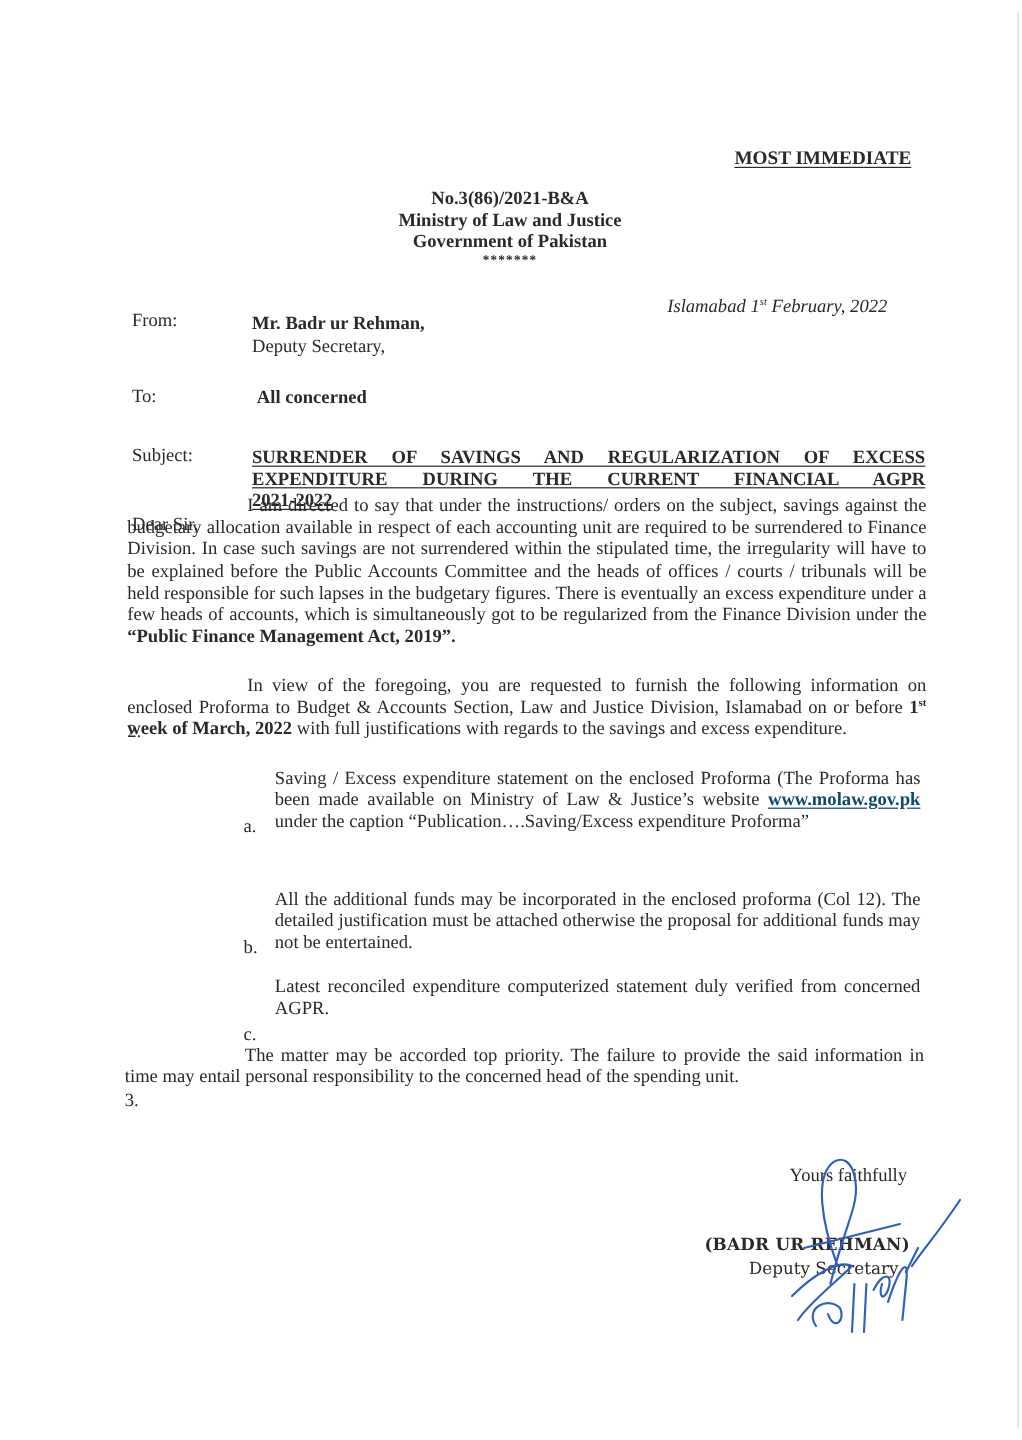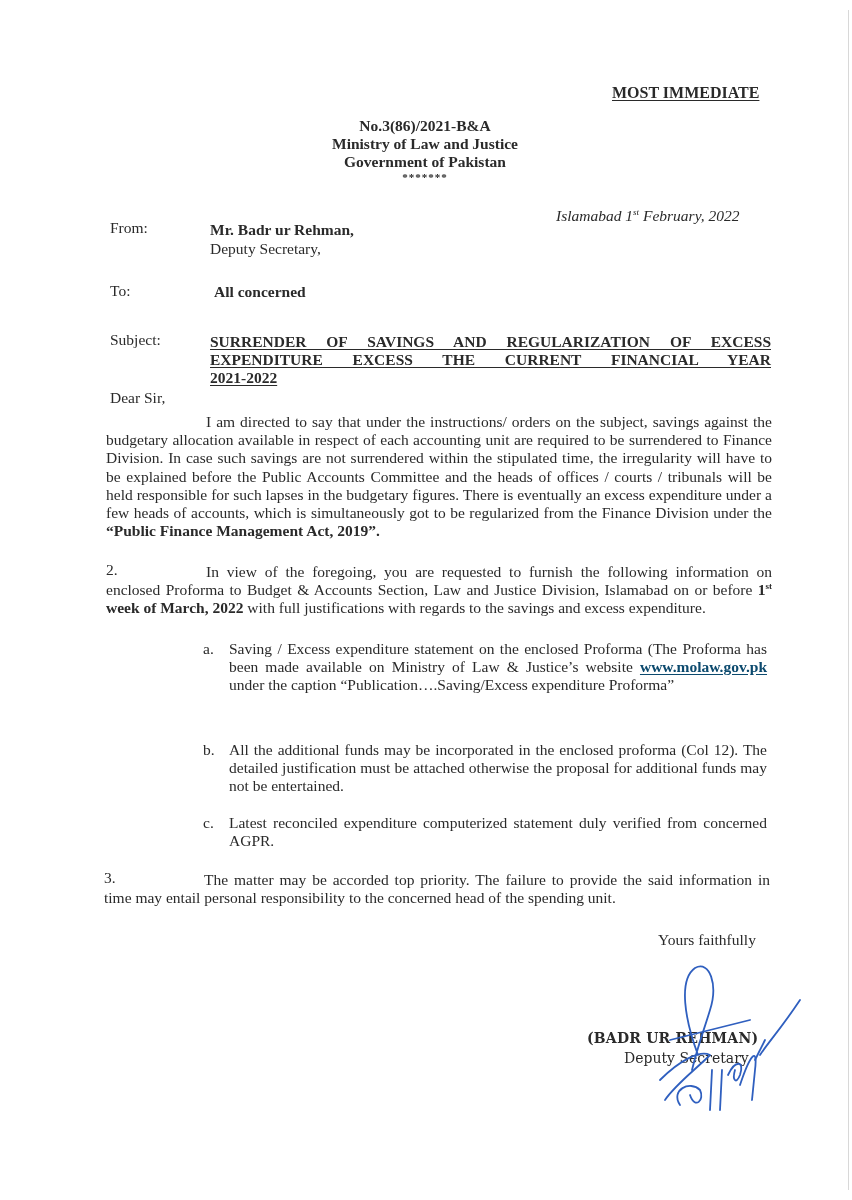--- a/index.html
+++ b/index.html
@@ -1,21 +1,21 @@
 <!DOCTYPE html>
 <html><head>
 <meta charset="utf-8">
 <style>
   html, body { margin:0; padding:0; background:#ffffff; }
   body { width:852px; height:1200px; position:relative; overflow:hidden;
          font-family:"Liberation Serif", "DejaVu Serif", serif; color:#2a2a2a; }
   .page { position:absolute; left:0; top:0; width:852px; height:1200px; background:#fff; }
   .edge { position:absolute; right:3px; top:10px; width:1px; height:1180px; background:#d8d8d8; }
   .abs { position:absolute; }
-  .t { font-size:15.5px; line-height:18px; }
+  .t { font-size:15.5px; line-height:18px;margin-top:40px; }
   .b { font-weight:bold; }
   .u { text-decoration:underline; text-underline-offset:2px; }
   .center { text-align:center;font-weight:bold; }
   .just { text-align:justify; text-align-last:auto; }
   .justall { text-align:justify; text-align-last:justify; }
   sup { font-size:9px; line-height:0; vertical-align:6px; }
   .sig-name { font-family:"DejaVu Serif", serif; font-weight:bold; font-size:14px; letter-spacing:0.2px; }
   .sig-title { font-family:"DejaVu Serif", serif; font-size:14px; }
   .p-body { font-size:15.5px; line-height:18.2px; }
 </style>
@@ -41,21 +41,21 @@
   <div class="abs t" style="left:110px; top:219px;">From:</div>
   <div class="abs t b" style="left:210px; top:221px;">Mr. Badr ur Rehman,</div>
   <div class="abs t" style="left:210px; top:240px;">Deputy Secretary,</div>
 
   <div class="abs t" style="left:110px; top:282px;">To:</div>
   <div class="abs t b" style="left:214px; top:283px;">All concerned</div>
 
   <div class="abs t" style="left:110px; top:331px;">Subject:</div>
   <div class="abs t b u" style="left:210px; top:333px; width:561px;">
     <div class="justall">SURRENDER OF SAVINGS AND REGULARIZATION OF EXCESS</div>
-    <div class="justall">EXPENDITURE EXCESS THE CURRENT FINANCIAL YEAR</div>
+    <div class="justall">EXPENDITURE DURING THE CURRENT FINANCIAL AGPR</div>
     <div>2021-2022</div>
   </div>
 
   <div class="abs t" style="left:110px; top:389px;">Dear Sir,</div>
 
   <div class="abs p-body just" style="left:106px; top:413px; width:666px; text-indent:100px;">
     <span>I am directed to say that under the instructions/ orders on the subject, savings against the budgetary allocation available in respect of each accounting unit are required to be surrendered to Finance Division. In case such savings are not surrendered within the stipulated time, the irregularity will have to be explained before the Public Accounts Committee and the heads of offices / courts / tribunals will be held responsible for such lapses in the budgetary figures. There is eventually an excess expenditure under a few heads of accounts, which is simultaneously got to be regularized from the Finance Division under the </span><b>“Public Finance Management Act, 2019”.</b>
   </div>
 
   <div class="abs t" style="left:106px; top:561px;">2.</div>

